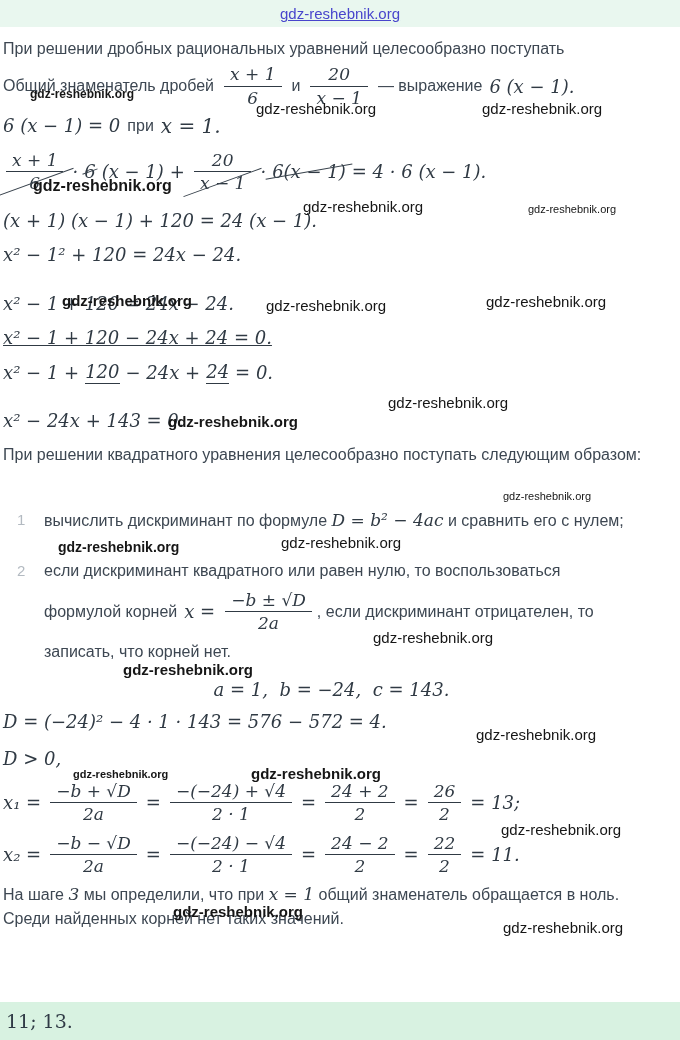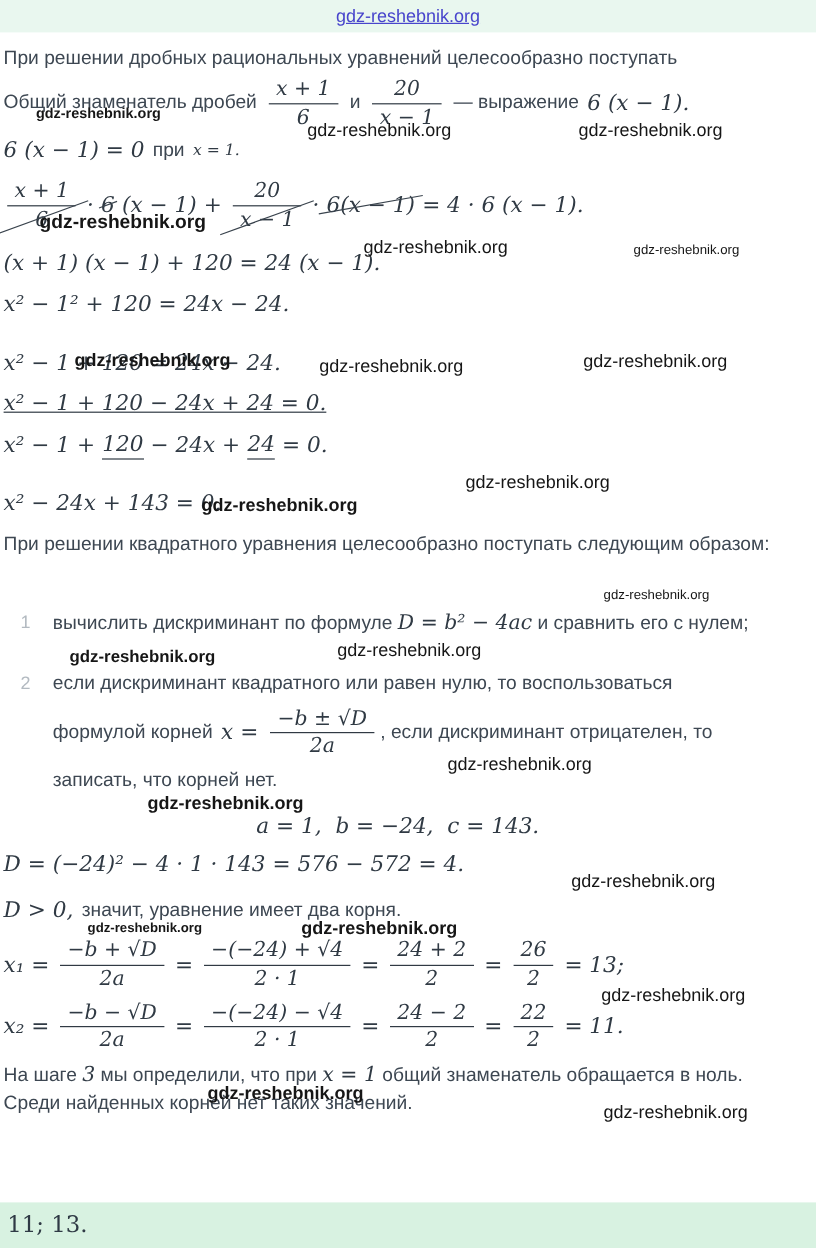--- a/index.html
+++ b/index.html
@@ -51,21 +51,21 @@
         <span class="num">20</span>
         <span class="den">x − 1</span>
       </span>
       <span class="text">— выражение</span>
       <span class="math" style="font-size:18px;">6 (x − 1).</span>
     </div>
 
     <div class="inlineline" style="margin-top:6px;">
       <span class="math" style="font-size:18px;">6 (x − 1) = 0</span>
       <span class="text">при</span>
-      <span class="math" style="font-size:13px;">x = 1.</span>
+      <span class="math" style="font-size:20px;">x = 1.</span>
     </div>
 
     <div class="mline math" style="margin-top:12px;">
       <span class="frac">
         <span class="num">x + 1</span>
         <span class="den cancel">6</span>
       </span>
       <span>·</span>
       <span class="cancel">6</span>
       <span>(x − 1)</span>
@@ -138,21 +138,20 @@
     <div class="mline math pre" style="margin-top:16px;justify-content:center;">
       <span class="pre">a = 1,  b = −24,  c = 143.</span>
     </div>
 
     <div class="mline math" style="margin-top:11px;">
       <span>D = (−24)² − 4 · 1 · 143 = 576 − 572 = 4.</span>
     </div>
 
     <div class="inlineline" style="margin-top:16px;">
       <span class="math" style="font-size:18px;">D &gt; 0,</span>
-      <span class="text">значит, уравнение имеет два корня.</span>
     </div>
 
     <div class="mline math" style="margin-top:12px;">
       <span>x₁ =</span>
       <span class="frac">
         <span class="num">−b + √D</span>
         <span class="den">2a</span>
       </span>
       <span>=</span>
       <span class="frac">

